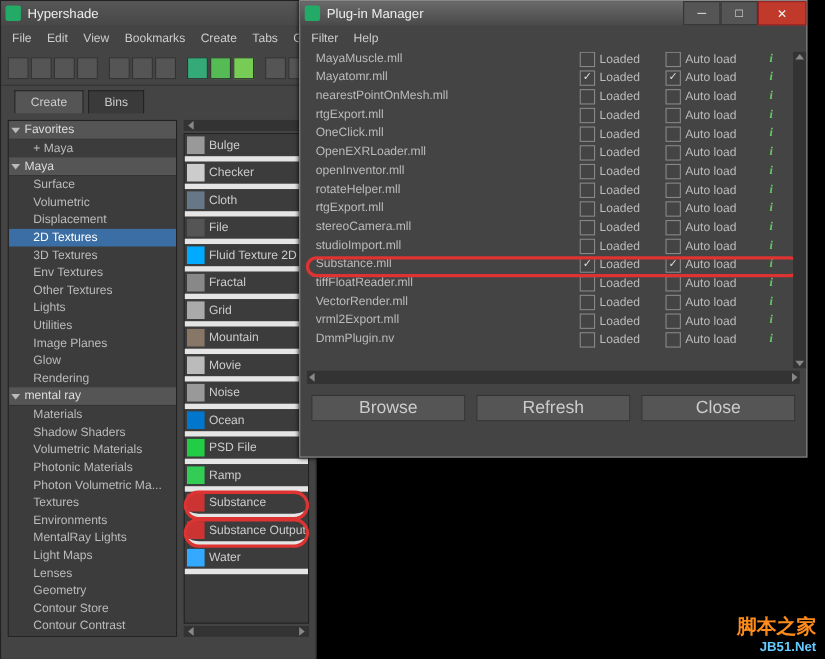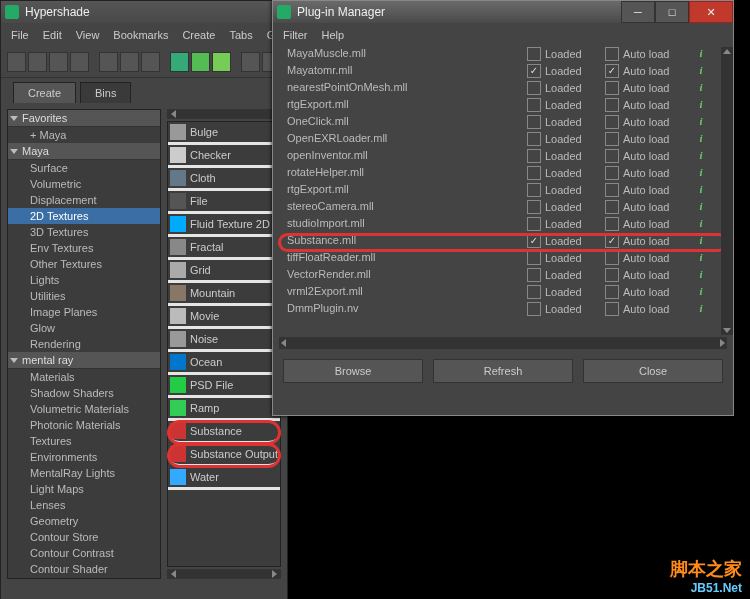--- a/index.html
+++ b/index.html
@@ -17,37 +17,37 @@
   .tabs{display:flex;padding:4px 12px 0 12px;gap:4px}
   .tab{padding:4px 14px;background:#3a3a3a;border:1px solid #222;border-bottom:none;color:#ccc;font-size:11px}
   .tab.active{background:#555}
   .body{display:flex;padding:6px;gap:6px;height:470px}
   .panel{background:#3c3c3c;border:1px solid #222}
   .tree{width:155px;overflow:auto}
   .tree-sect{background:#555;padding:2px 2px;color:#ddd;border-bottom:1px solid #333;display:flex;align-items:center}
   .tri{display:inline-block;width:0;height:0;border-left:4px solid transparent;border-right:4px solid transparent;border-top:5px solid #bbb;margin-right:4px}
   .tree-item{padding:2px 4px 2px 22px;color:#bbb;white-space:nowrap;overflow:hidden;text-overflow:ellipsis}
   .tree-item.sel{background:#3a6ea5;color:#fff}
-  .texrow{display:flex;align-items:center;height:18px;padding:1px 2px;border-bottom:3px solid #e5e5e5;background:#3c3c3c}
+  .texrow{display:flex;align-items:center;height:18px;padding:1px 2px;border-bottom:5px solid #e5e5e5;background:#3c3c3c}
   .texico{width:16px;height:16px;margin-right:4px;flex:0 0 16px;background:#888}
   .texlbl{white-space:nowrap;overflow:hidden}
   .slider{height:10px;background:#333;display:flex;align-items:center;padding:0 4px}
   .slider::before,.slider::after{content:'';width:0;height:0;border-top:4px solid transparent;border-bottom:4px solid transparent}
   .slider::before{border-right:5px solid #888}
   .slider::after{border-left:5px solid #888;margin-left:auto}
   .hl-red{outline:3px solid #d33;border-radius:14px;outline-offset:-2px}
   
   .pluglist{height:288px;overflow:hidden;padding:0 6px;position:relative}
   .plugrow{display:flex;align-items:flex-start;height:17px;color:#bbb;font-size:11px}
   .plugname{flex:0 0 240px;padding-left:8px}
   .cb{width:12px;height:12px;border:1px solid #888;background:#444;display:inline-flex;align-items:center;justify-content:center;color:#ddd;font-size:10px;line-height:10px;margin-right:4px}
   .cbwrap{display:flex;align-items:center;width:78px}
   .info{width:12px;text-align:center;color:#6c6;font-family:serif;font-style:italic;font-weight:bold}
   .plugbtns{display:flex;gap:10px;padding:8px 10px}
-  .pbtn{flex:1;height:22px;background:#555;border:1px solid #333;color:#ccc;display:flex;align-items:center;justify-content:center;font-size:11px}
+  .pbtn{flex:1;height:22px;background:#555;border:1px solid #333;color:#ccc;display:flex;align-items:center;justify-content:center;font-size:16px}
   .hsbar{height:12px;background:#333;margin:2px 6px;display:flex;align-items:center;padding:0 2px}
   .hsbar::before,.hsbar::after{content:'';width:0;height:0;border-top:4px solid transparent;border-bottom:4px solid transparent}
   .hsbar::before{border-right:5px solid #888}
   .hsbar::after{border-left:5px solid #888;margin-left:auto}
   .watermark{position:absolute;right:8px;bottom:4px;font-size:18px;color:#ff8c1a;font-weight:bold;text-shadow:1px 1px 2px #000}
   .watermark small{display:block;color:#6cf;font-size:12px;text-align:right}
   .vbar{position:absolute;right:0;top:0;bottom:0;width:12px;background:#333;display:flex;flex-direction:column;align-items:center;justify-content:space-between;padding:2px 0}
   .vbar::before,.vbar::after{content:'';width:0;height:0;border-left:4px solid transparent;border-right:4px solid transparent}
   .vbar::before{border-bottom:5px solid #888}
   .vbar::after{border-top:5px solid #888}
@@ -114,20 +114,21 @@
         <div class="tree-item">Glow</div>
         <div class="tree-item">Rendering</div>
         <div class="tree-sect">
           <span class="tri"></span>
           <span>mental ray</span>
         </div>
         <div class="tree-item">Materials</div>
         <div class="tree-item">Shadow Shaders</div>
         <div class="tree-item">Volumetric Materials</div>
         <div class="tree-item">Photonic Materials</div>
+        <div class="tree-item">Photon Volumetric Ma...</div>
         <div class="tree-item">Textures</div>
         <div class="tree-item">Environments</div>
         <div class="tree-item">MentalRay Lights</div>
         <div class="tree-item">Light Maps</div>
         <div class="tree-item">Lenses</div>
         <div class="tree-item">Geometry</div>
         <div class="tree-item">Contour Store</div>
         <div class="tree-item">Contour Contrast</div>
         <div class="tree-item">Contour Shader</div>
       </div>

